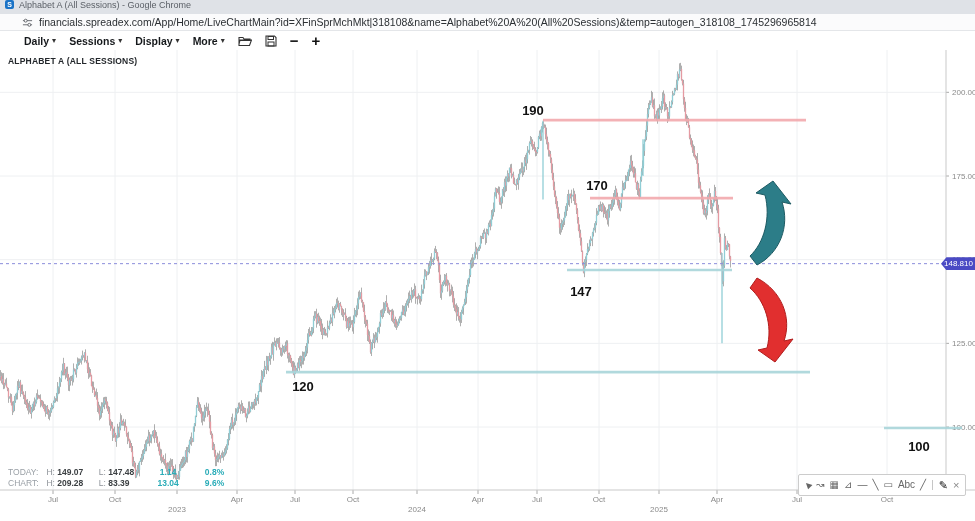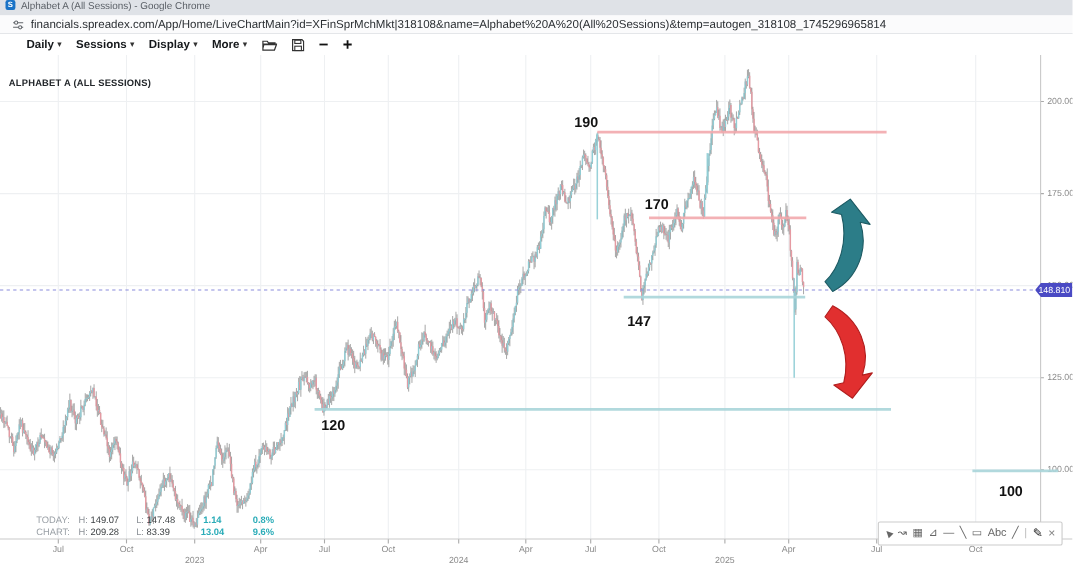--- a/index.html
+++ b/index.html
@@ -3,36 +3,36 @@
 <meta charset="utf-8">
 <style>
   html,body{margin:0;padding:0;background:#fff;width:975px;height:521px;overflow:hidden;
     font-family:"Liberation Sans","DejaVu Sans",sans-serif;}
   .titlebar{position:absolute;top:0;left:0;width:975px;height:14px;background:#dfe2e7;
     display:flex;gap:5px;padding-left:5px;box-sizing:border-box;}
   .favicon{width:9px;height:9px;background:#1a73c7;color:#fff;font-size:7px;font-weight:bold;
     border-radius:2px;text-align:center;line-height:9px;flex:0 0 auto;}
   .wtitle{font-size:9px;color:#5a5f66;white-space:nowrap;}
   .addressbar{position:absolute;top:14px;left:0;width:975px;height:17px;background:#fbfbfc;
-    border-bottom:1px solid #e4e6e9;display:flex;align-items:center;gap:6px;padding-left:11px;box-sizing:border-box;}
+    border-bottom:1px solid #e4e6e9;display:flex;align-items:center;gap:6px;padding-left:22px;box-sizing:border-box;}
   .url{font-size:10.5px;color:#2b2f33;white-space:nowrap;overflow:hidden;}
   .menubar{position:absolute;top:31px;left:0;width:975px;height:19px;background:#fff;
     display:flex;align-items:center;gap:13px;padding-left:24px;box-sizing:border-box;}
   .menu{display:flex;align-items:center;gap:3px;font-size:10.5px;font-weight:bold;color:#15181b;
     background:none;border:none;padding:0;cursor:pointer;font-family:inherit;}
   .caret{font-size:8px;color:#333;}
   .tbtn{background:none;border:none;padding:0;margin:0;cursor:pointer;display:flex;align-items:center;color:#222;}
   .pm{font-size:15px;font-weight:bold;color:#111;line-height:14px;}
   .chart-region{position:absolute;top:50px;left:0;width:975px;height:471px;background:#fff;}
   #chart-svg{position:absolute;top:0;left:0;}
-  .symbol-label{position:absolute;top:20px;left:8px;font-size:8.5px;font-weight:bold;color:#23272b;letter-spacing:.2px;}
+  .symbol-label{position:absolute;top:6px;left:8px;font-size:8.5px;font-weight:bold;color:#23272b;letter-spacing:.2px;}
   .stats{position:absolute;left:8px;top:417px;font-size:8.5px;line-height:10.5px;white-space:nowrap;}
-  .stats .lab{display:inline-block;width:36px;color:#9aa0a6;margin-left:25px;}
+  .stats .lab{display:inline-block;width:36px;color:#9aa0a6;}
   .stats .hl{color:#8d9298;}
-  .stats .val{color:#3c4043;font-weight:normal;}
+  .stats .val{color:#3c4043;font-weight:bold;}
   .stats .w1{display:inline-block;width:50px;}
   .stats .chg{display:inline-block;width:34px;color:#2aacb8;font-weight:bold;text-align:center;margin-right:10px;}
   .price-tag{position:absolute;left:941px;width:34px;height:13px;background:#4a4ac4;color:#fff;
     font-size:8px;line-height:13px;padding-left:3px;box-sizing:border-box;
     clip-path:polygon(0 50%,16% 0,100% 0,100% 100%,16% 100%);}
   .draw-toolbar{position:absolute;left:798px;top:424px;height:20px;background:#fff;border:1px solid #ccc;
     border-radius:2px;display:flex;align-items:center;gap:5px;padding:0 6px;}
   .dt-item{font-size:10px;color:#666;line-height:18px;cursor:pointer;}
   .dt-sep{color:#bbb;cursor:default;}
   .dt-rot{display:inline-block;transform:rotate(-135deg);font-size:8px;}

